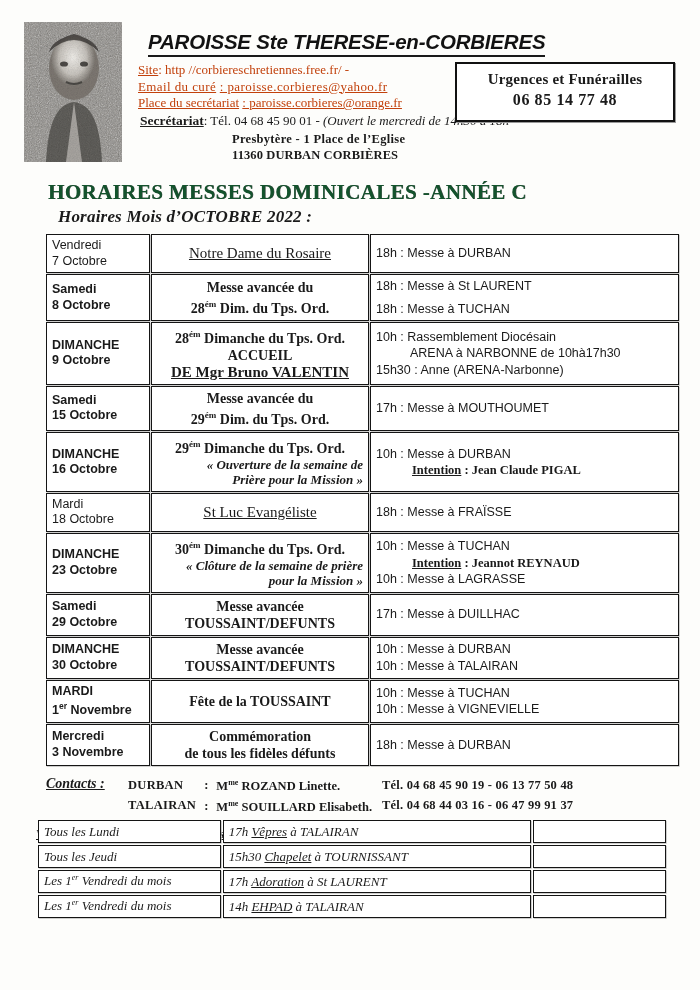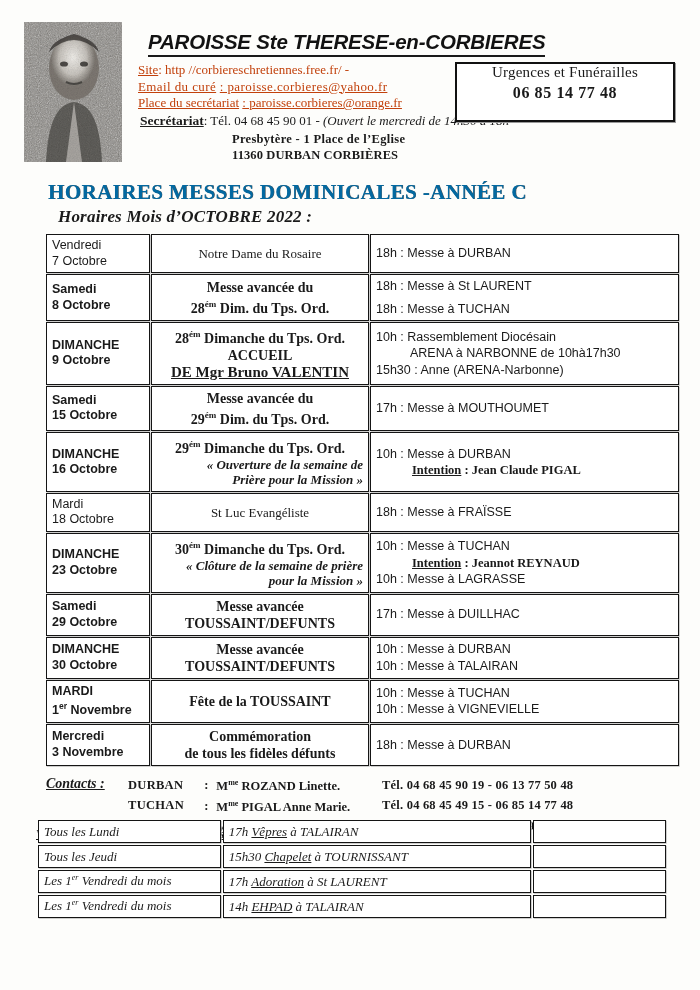--- a/index.html
+++ b/index.html
@@ -93,40 +93,41 @@
     position: absolute;
     left: 455px; top: 62px;
     width: 216px; height: 56px;
     border: 2px solid #111;
     box-shadow: 1px 1px 0 #999;
     background: #fff;
     text-align: center;
     z-index: 5;
   }
   .urgent-box .t1 {
-    font-weight: normal;
+    font-weight: bold;
     font-size: 15px;
+    margin-top: 7px;
     letter-spacing: 0.2px;
   }
   .urgent-box .t2 {
     font-weight: bold;
     font-size: 16px;
     margin-top: 3px;
     letter-spacing: 0.6px;
   }
 
   
   .main-title {
     position: absolute;
     left: 48px; top: 180px;
     font-family: "Liberation Serif", serif;
     font-weight: bold;
     font-size: 21px;
     letter-spacing: 0.4px;
-    color: #0369a1;
+    color: #14532d;
     text-shadow: 0.4px 0 0 #555;
     white-space: nowrap;
   }
   .sub-title {
     position: absolute;
     left: 58px; top: 207px;
     font-family: "Liberation Serif", serif;
     font-weight: bold;
     font-style: italic;
     font-size: 17px;
@@ -162,21 +163,21 @@
   }
   .dt.bold { font-weight: bold; }
   .dt sup { font-size: 8.5px; font-weight: bold; }
 
   .desc {
     text-align: center;
     font-size: 14px;
     line-height: 17px;
     font-weight: bold;
   }
-  .desc.plain { font-weight: normal; font-size: 13px; }
+  .desc.plain { font-weight: normal; font-size: 15px; text-decoration: underline; }
   .desc sup { font-size: 9px; }
   .desc .quote {
     font-style: italic;
     font-size: 13px;
     display: block;
     text-align: right;
     line-height: 15.5px;
   }
   .desc .big { font-size: 15px; }
   .desc .uline { text-decoration: underline; }
@@ -537,26 +538,20 @@
   <div class="contacts-title">Contacts :</div>
   <table class="ctable">
     <tbody id="contacts-body">
         <tr>
           <td class="town">DURBAN</td>
           <td class="colon">:</td>
           <td class="person">M<sup>me</sup> ROZAND Linette.</td>
           <td class="tel">Tél. 04 68 45 90 19  - 06 13 77 50 48</td>
         </tr>
         <tr>
-          <td class="town">TUCHAN</td>
-          <td class="colon">:</td>
-          <td class="person">M<sup>me</sup> PIGAL Anne Marie.</td>
-          <td class="tel">Tél. 04 68 45 49 15 - 06 85 14 77 48</td>
-        </tr>
-        <tr>
           <td class="town">TALAIRAN</td>
           <td class="colon">:</td>
           <td class="person">M<sup>me</sup> SOUILLARD Elisabeth.</td>
           <td class="tel">Tél. 04 68 44 03 16 - 06 47 99 91 37</td>
         </tr>
       </tbody>
   </table>
 
   <div class="prayer-title">Vie de Prière dans les Communautés</div>
 

